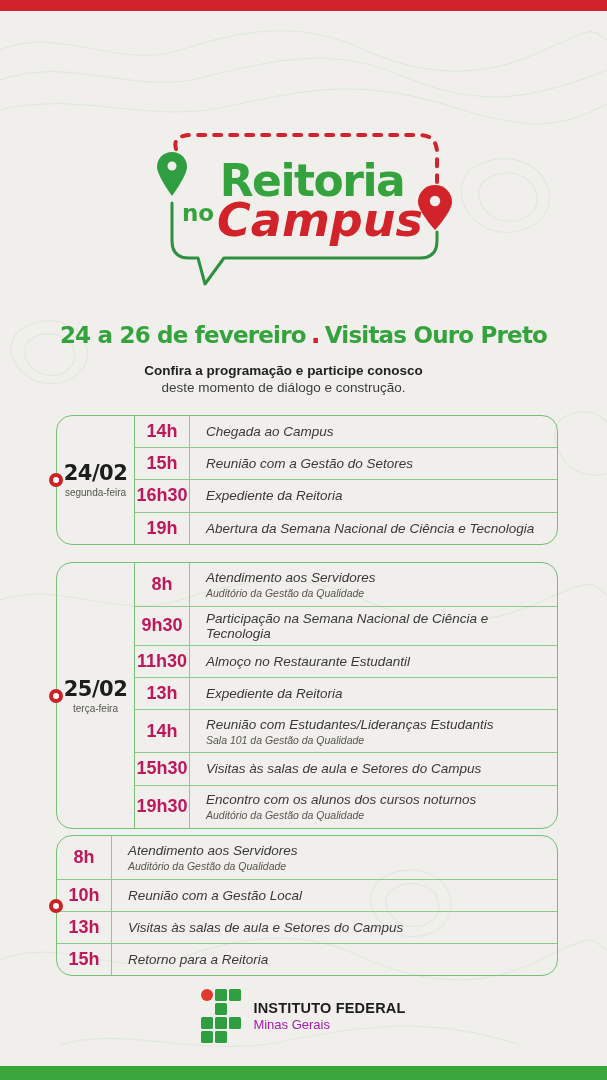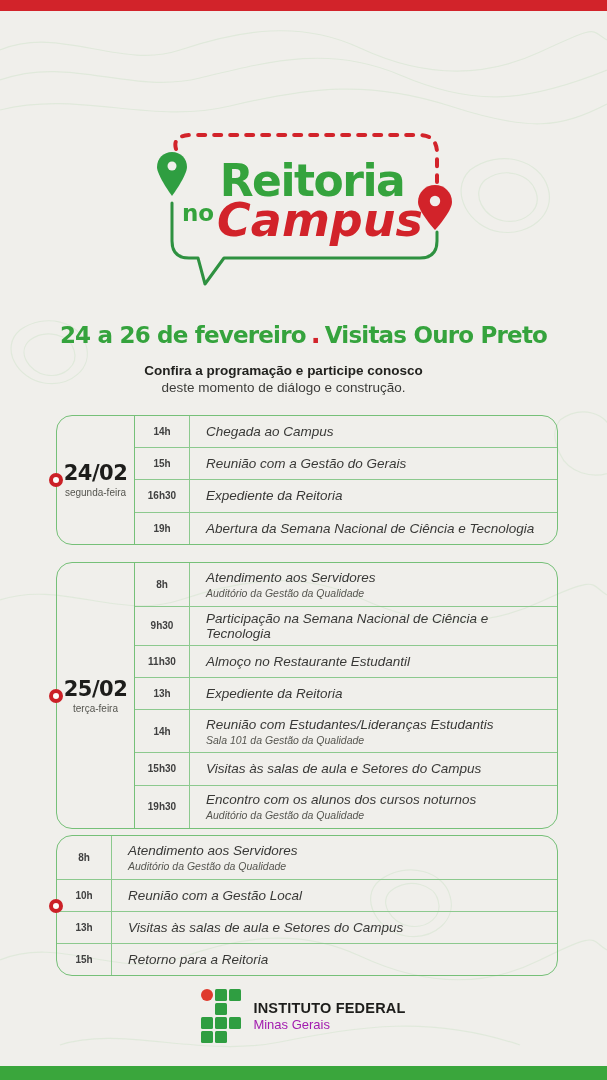--- a/index.html
+++ b/index.html
@@ -93,21 +93,21 @@
   }
   .weekday{font-size:10px;color:var(--text-gray);margin-top:2px;}
   .rows{flex:1;display:flex;flex-direction:column;}
   .row{display:flex;border-top:1.5px solid var(--green-line);min-height:31.2px;}
   .row:first-child{border-top:none;}
   .row.has-loc{min-height:42.5px;}
   .time-cell{
     width:54px;flex:0 0 54px;
     border-right:1.5px solid var(--green-line);
     display:flex;align-items:center;justify-content:center;
-    font-weight:bold;font-size:10px;color:#404040;
+    font-weight:bold;font-size:18px;color:#be185d;
   }
   .desc-cell{
     flex:1;display:flex;flex-direction:column;justify-content:center;
     padding:4px 8px 4px 16px;
     font-style:italic;
   }
   .event{font-size:13.5px;color:#393937;line-height:15px;}
   .loc{font-size:10.5px;color:var(--text-gray);line-height:12px;margin-top:2px;}
 
   
@@ -189,21 +189,21 @@
         <div class="rows">
           <div class="row">
             <div class="time-cell">14h</div>
             <div class="desc-cell">
               <div class="event">Chegada ao Campus</div>
             </div>
           </div>
           <div class="row">
             <div class="time-cell">15h</div>
             <div class="desc-cell">
-              <div class="event">Reunião com a Gestão do Gerais</div>
+              <div class="event">Reunião com a Gestão do Setores</div>
             </div>
           </div>
           <div class="row">
             <div class="time-cell">16h30</div>
             <div class="desc-cell">
               <div class="event">Expediente da Reitoria</div>
             </div>
           </div>
           <div class="row">
             <div class="time-cell">19h</div>

